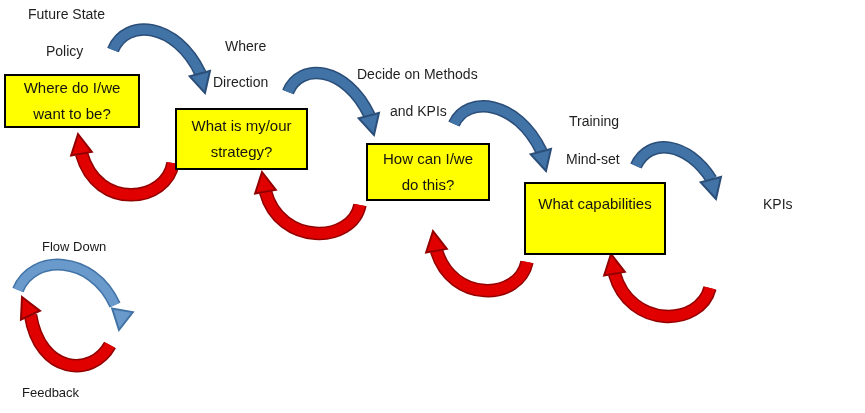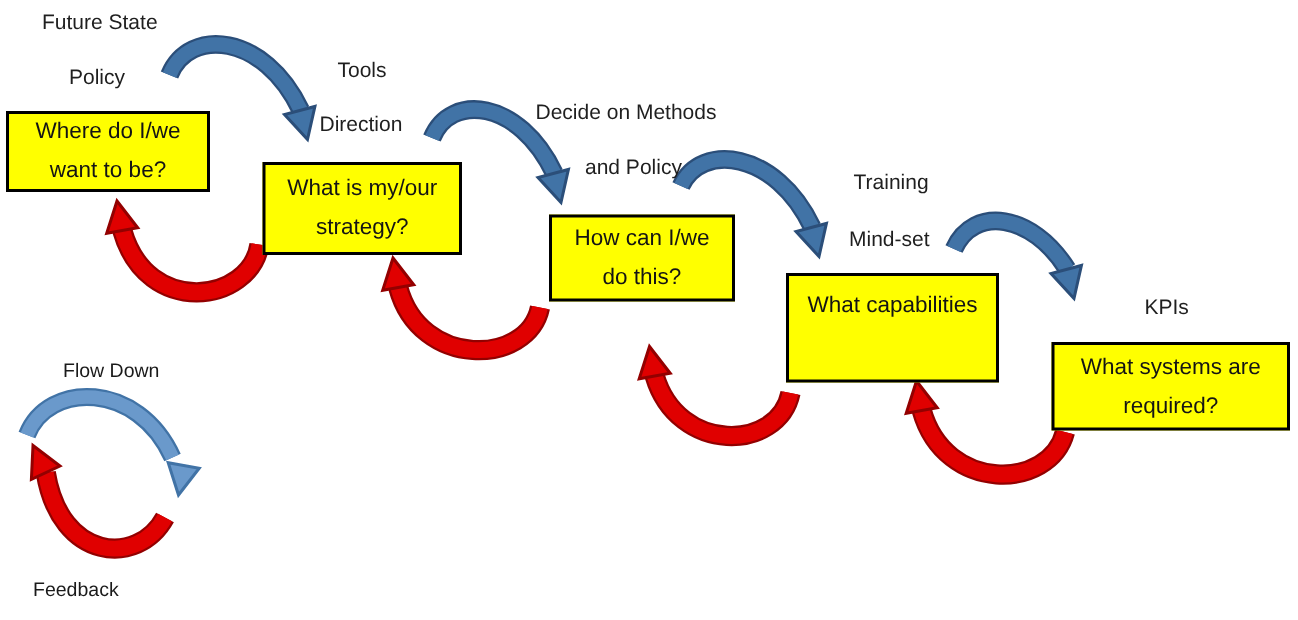--- a/index.html
+++ b/index.html
@@ -96,44 +96,40 @@
     </g>
     <g>
       <path class="arr-body red-o" d="M 110 345 C 92 378, 40 374, 30.5 315.1"></path>
       <path class="arr-body red-b" d="M 110 345 C 92 378, 40 374, 30.5 315.1"></path>
       <path class="head-red" transform="translate(22,297) rotate(-115)" d="M 0 0 L -20 10.5 L -20 -10.5 Z"></path>
     </g>
   </svg>
 
   <span class="lbl" style="left:28px;top:6px">Future State</span>
   <span class="lbl" style="left:46px;top:43px">Policy</span>
-  <span class="lbl" style="left:225px;top:38px">Tools</span>
+  <span class="lbl" style="left:225px;top:38px">Where</span>
   <span class="lbl" style="left:213px;top:74px">Direction</span>
   <span class="lbl" style="left:357px;top:66px">Decide on Methods</span>
-  <span class="lbl" style="left:390px;top:103px">and Policy</span>
+  <span class="lbl" style="left:390px;top:103px">and KPIs</span>
   <span class="lbl" style="left:569px;top:113px">Training</span>
   <span class="lbl" style="left:566px;top:151px">Mind-set</span>
   <span class="lbl" style="left:763px;top:196px">KPIs</span>
 
   <div class="qbox" style="left:4px;top:74px;width:136px;height:54px">
     <span>Where do I/we</span>
     <span>want to be?</span>
   </div>
   <div class="qbox" style="left:175px;top:108px;width:133px;height:62px">
     <span>What is my/our</span>
     <span>strategy?</span>
   </div>
   <div class="qbox" style="left:366px;top:143px;width:124px;height:58px">
     <span>How can I/we</span>
     <span>do this?</span>
   </div>
   <div class="qbox" style="left:524px;top:182px;width:142px;height:73px;justify-content:flex-start;padding-top:7px">
     <span>What capabilities</span>
   </div>
-  <div class="qbox" style="left:701px;top:228px;width:159px;height:59px">
-    <span>What systems are</span>
-    <span>required?</span>
-  </div>
 
   <span class="lbl legend-lbl" style="left:42px;top:239px">Flow Down</span>
   <span class="lbl legend-lbl" style="left:22px;top:385px">Feedback</span>
 
 </div>
 
 </body></html>

